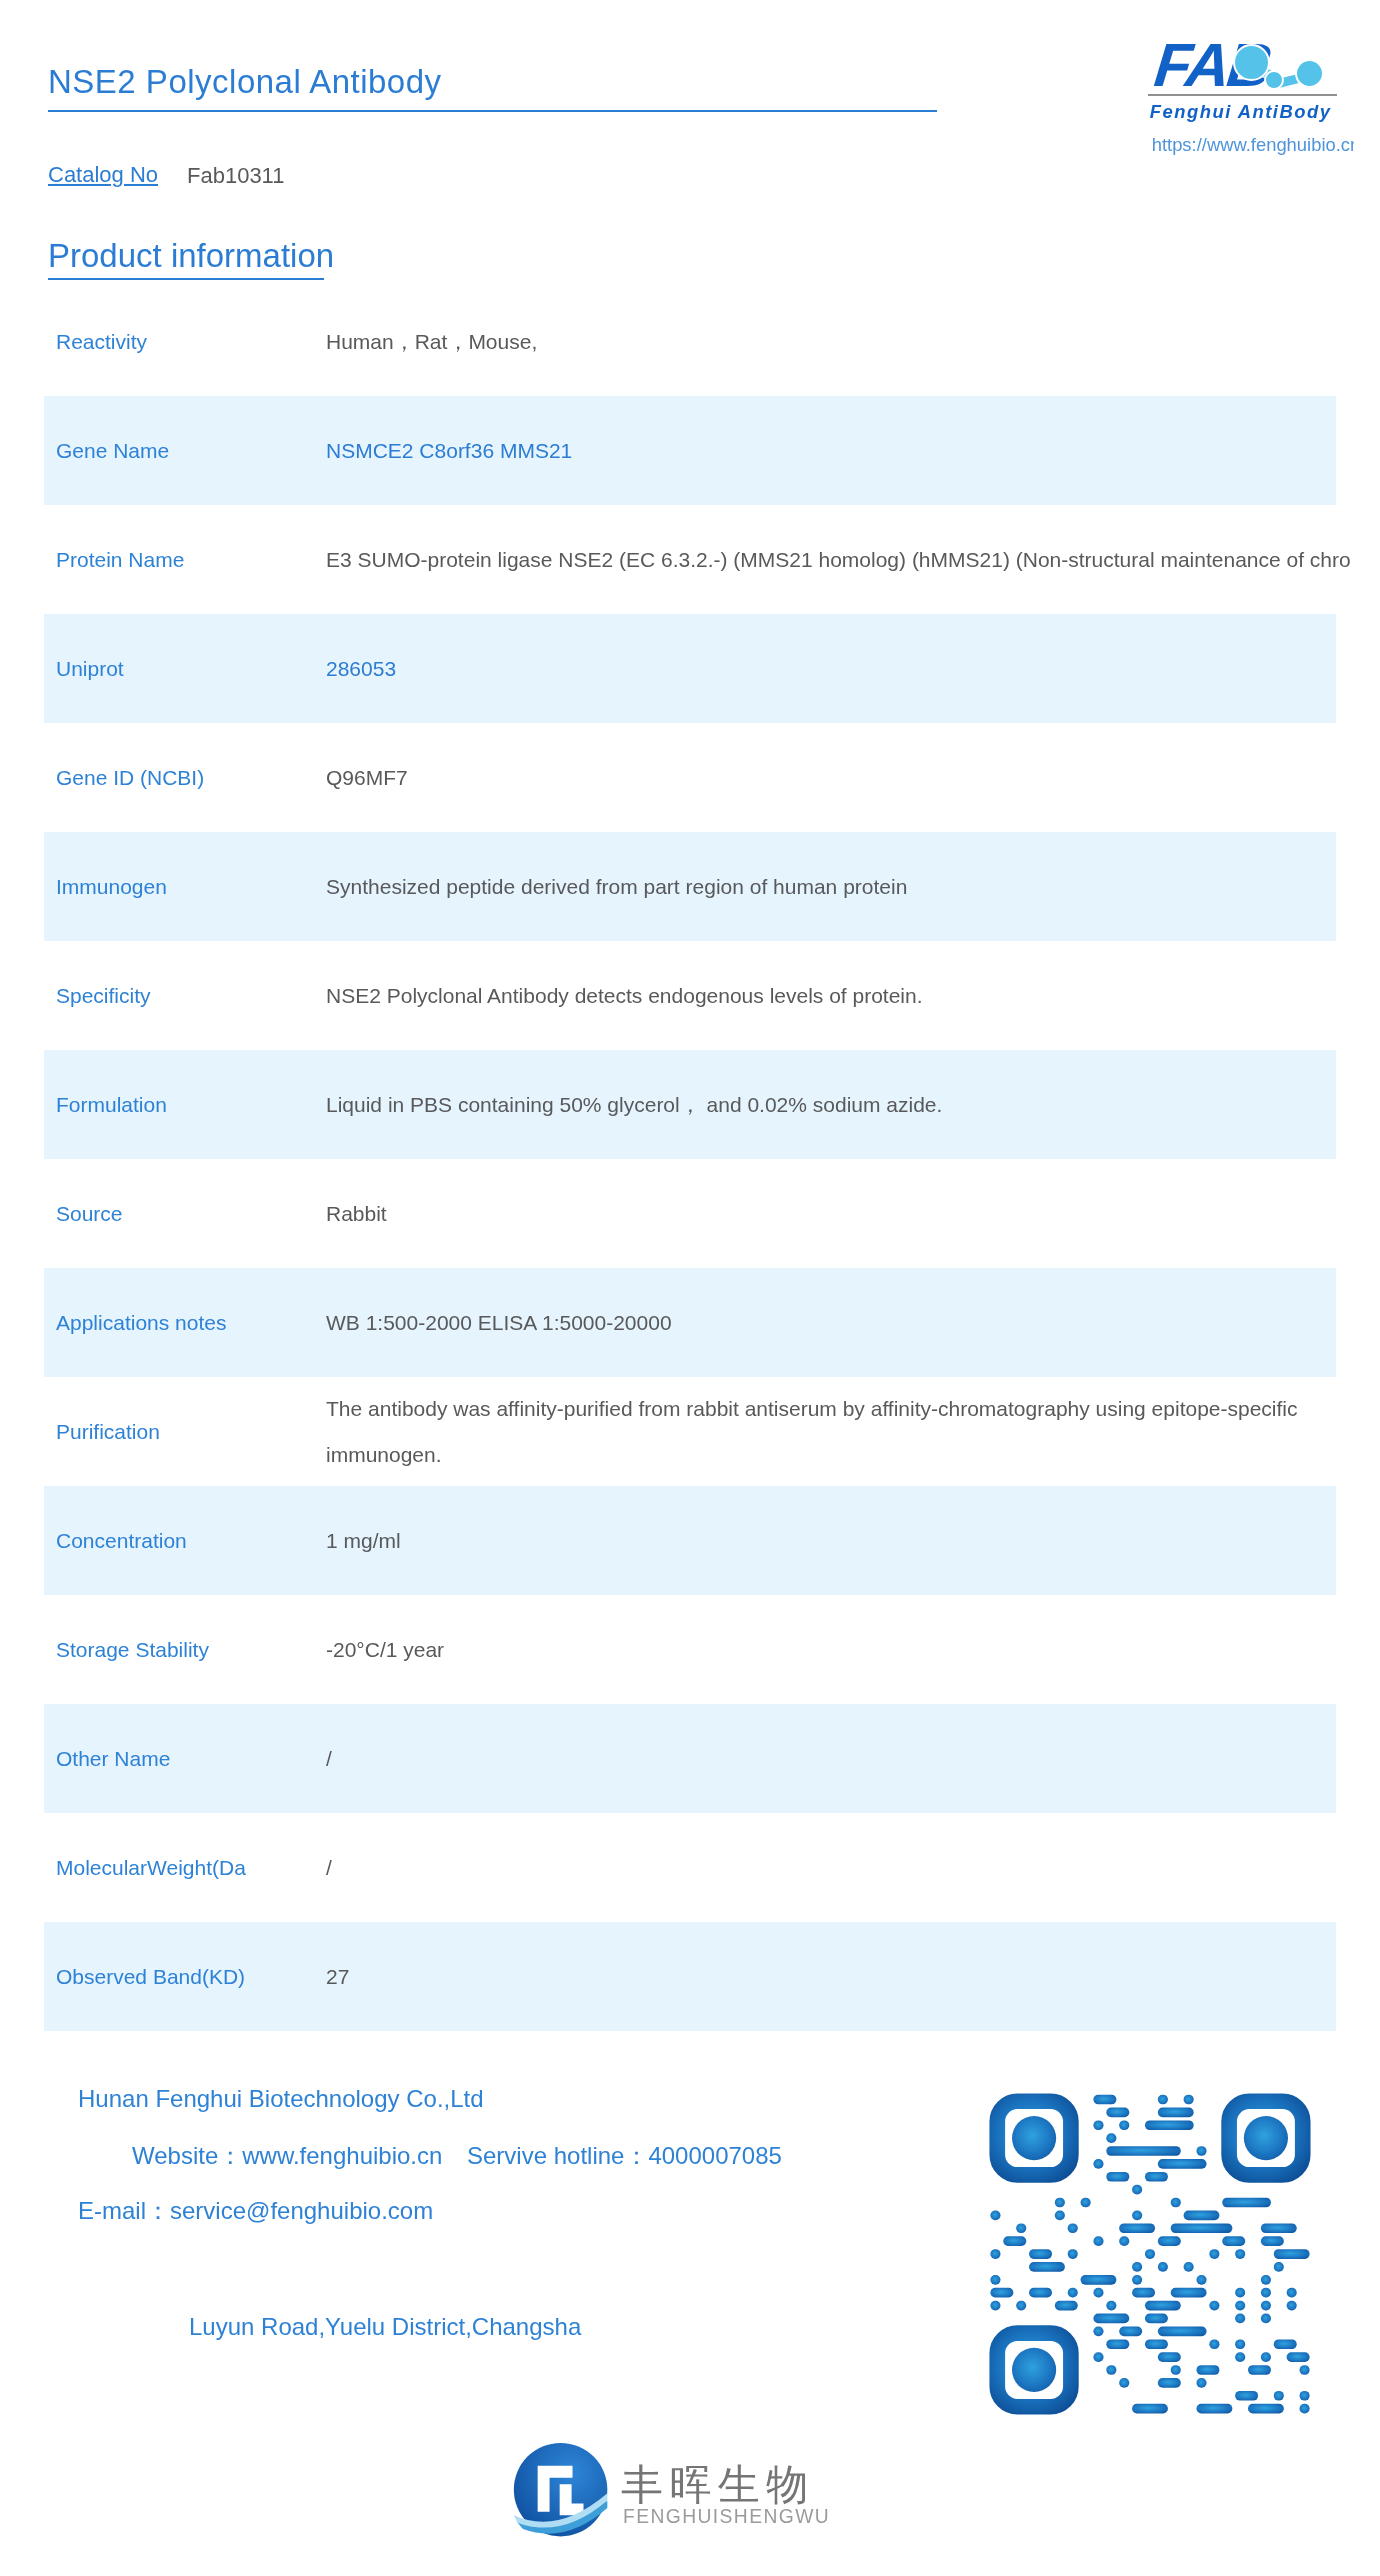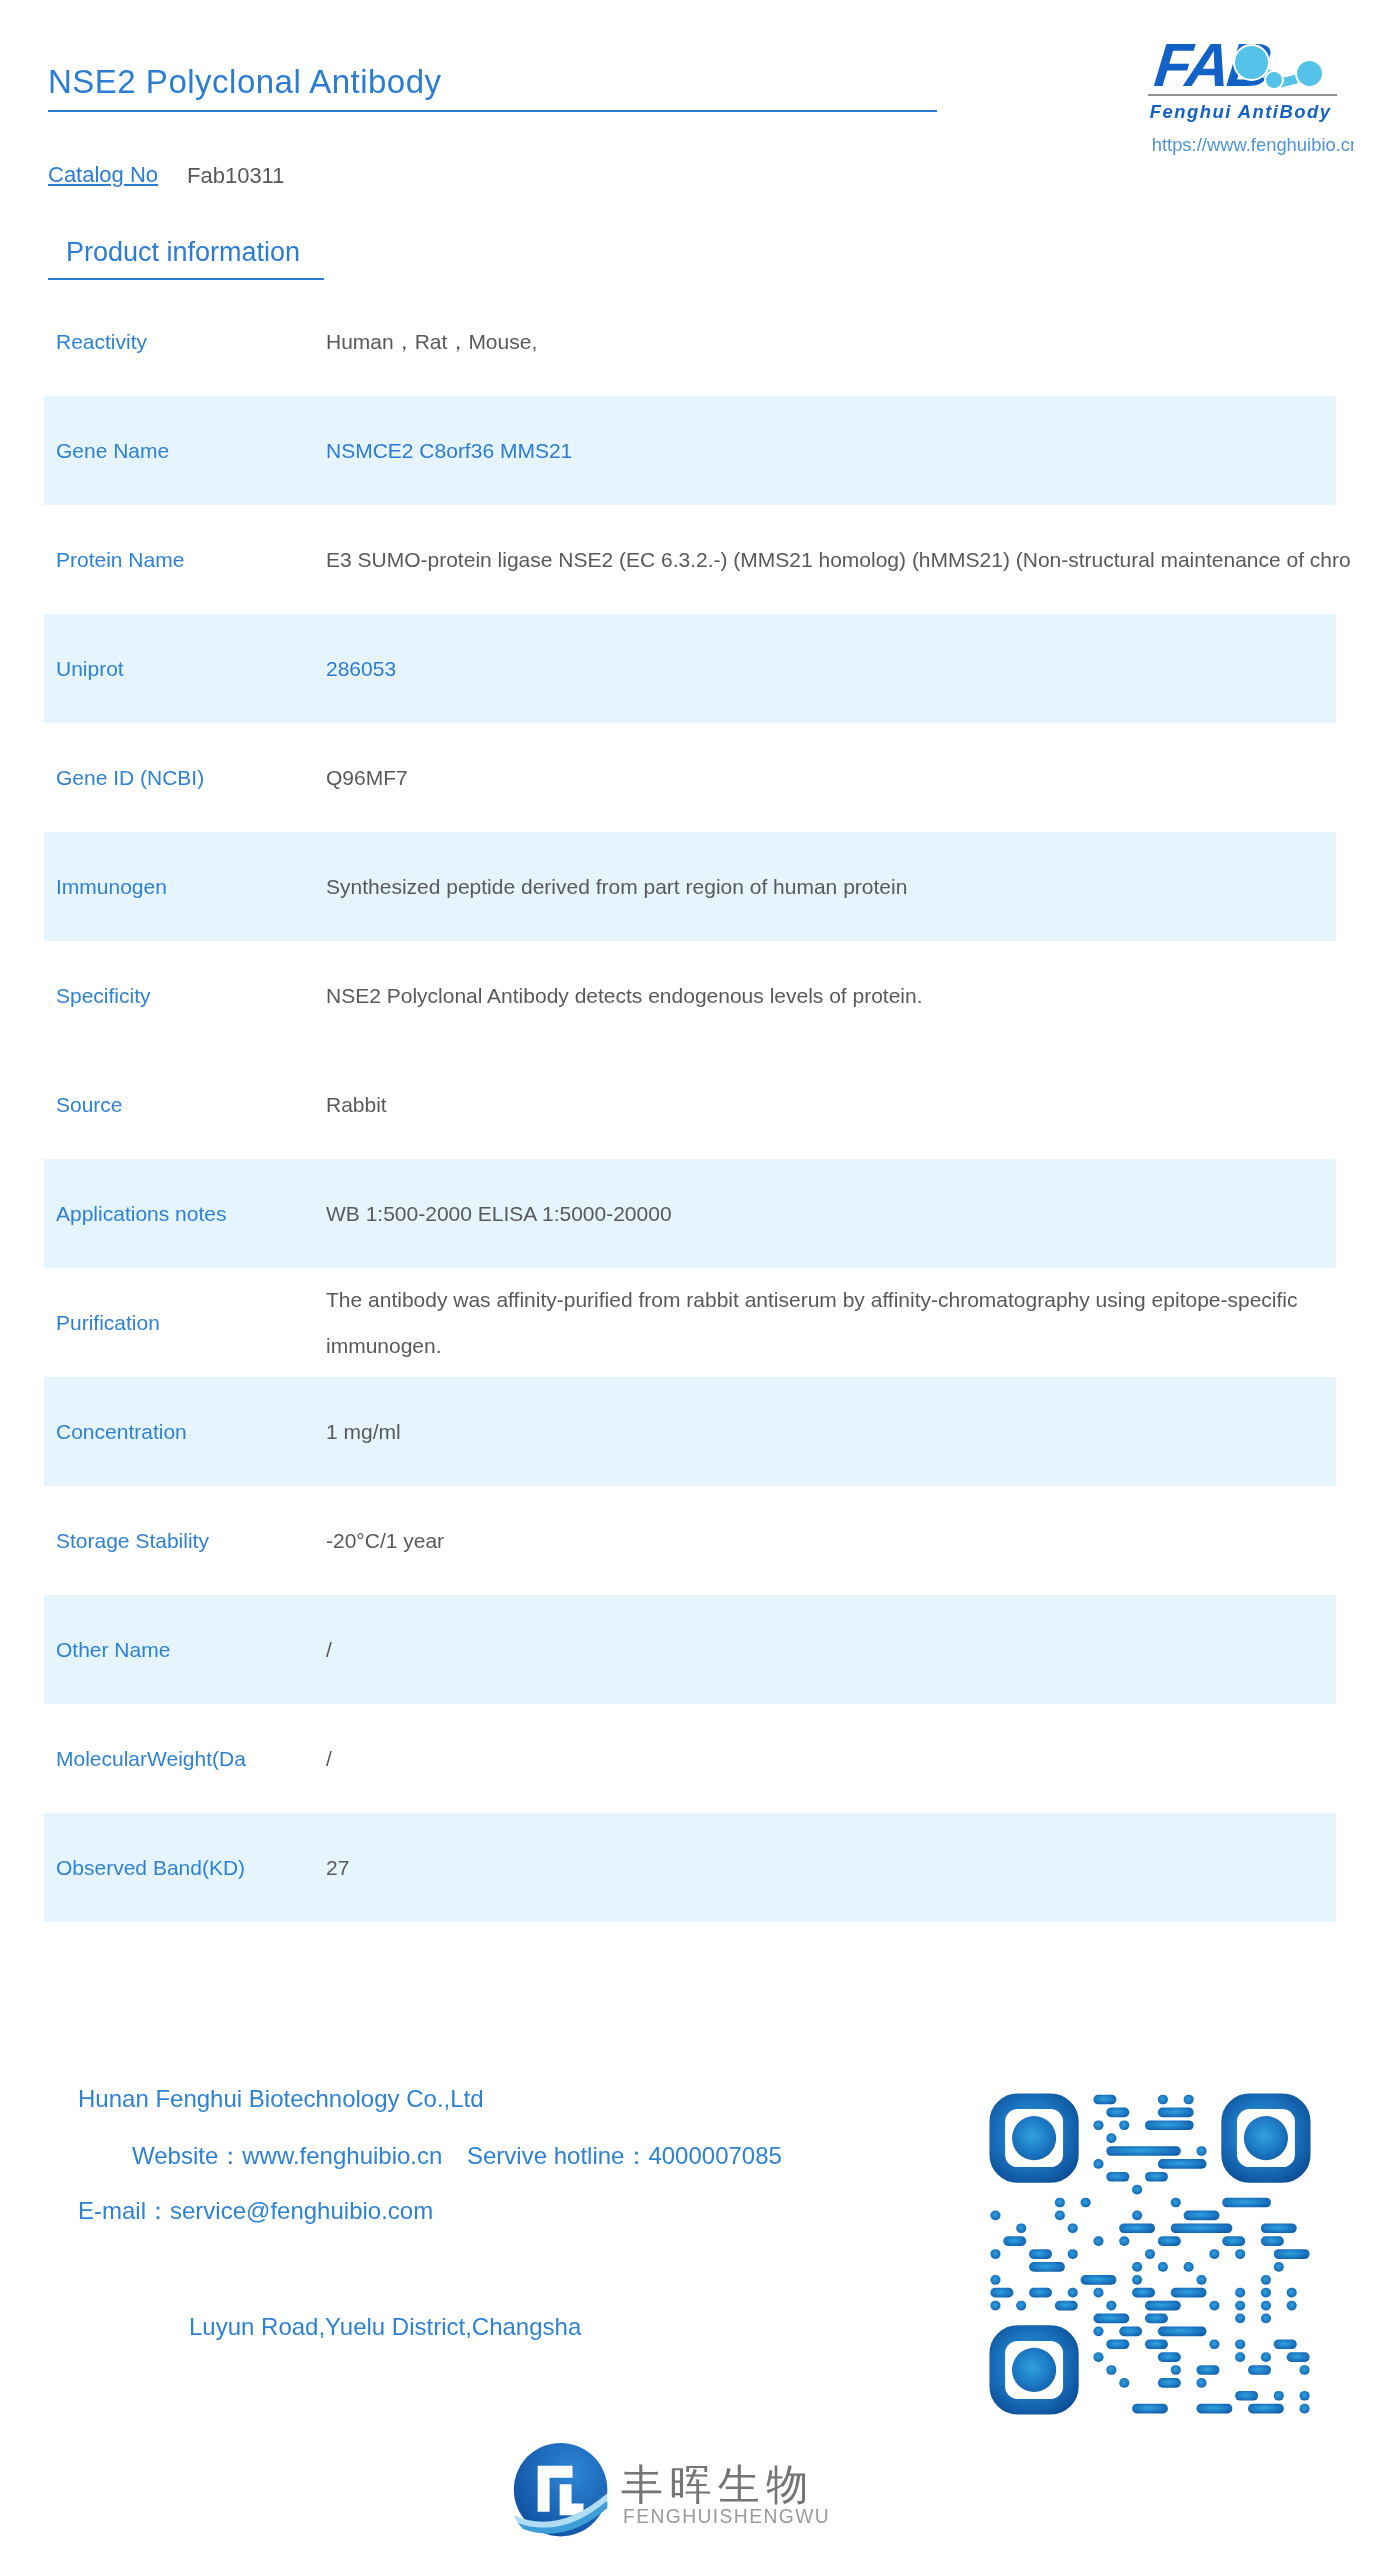--- a/index.html
+++ b/index.html
@@ -21,21 +21,21 @@
   }
   .catalog-line{position:absolute;left:48px;top:162px;height:28px;}
   .catalog-label{
     position:absolute;left:0;top:0;font-size:22px;color:#2B7CD3;white-space:nowrap;text-decoration:underline;
   }
   .catalog-value{
     position:absolute;left:139px;top:0.9px;font-size:22px;color:#58595B;white-space:nowrap;
   }
   .section-heading{
     position:absolute;left:48px;top:237px;
-    font-size:27px;color:#2B7CD3;margin-left:18px;
+    font-size:33px;color:#2B7CD3;
   }
   .section-rule{
     position:absolute;left:48px;top:278px;width:276px;height:1.8px;
     background:#2B7CD3;
   }
   
   .brand{position:absolute;left:1148px;top:35px;width:193px;height:147px;}
   .fab-text{
     position:absolute;left:7.4px;top:-5.5px;
     font-size:61px;font-weight:bold;font-style:italic;
@@ -154,20 +154,25 @@
       <span class="row-value">Q96MF7</span>
     </div>
     <div class="row alt">
         <div class="row-bg"></div>
       <span class="row-label">Immunogen</span>
       <span class="row-value">Synthesized peptide derived from part region of human protein</span>
     </div>
     <div class="row">
       <span class="row-label">Specificity</span>
       <span class="row-value">NSE2 Polyclonal Antibody detects endogenous levels of protein.</span>
+    </div>
+    <div class="row alt">
+        <div class="row-bg"></div>
+      <span class="row-label">Formulation</span>
+      <span class="row-value">Liquid in PBS containing 50% glycerol， and 0.02% sodium azide.</span>
     </div>
     <div class="row">
       <span class="row-label">Source</span>
       <span class="row-value">Rabbit</span>
     </div>
     <div class="row alt">
         <div class="row-bg"></div>
       <span class="row-label">Applications notes</span>
       <span class="row-value">WB 1:500-2000 ELISA 1:5000-20000</span>
     </div>

